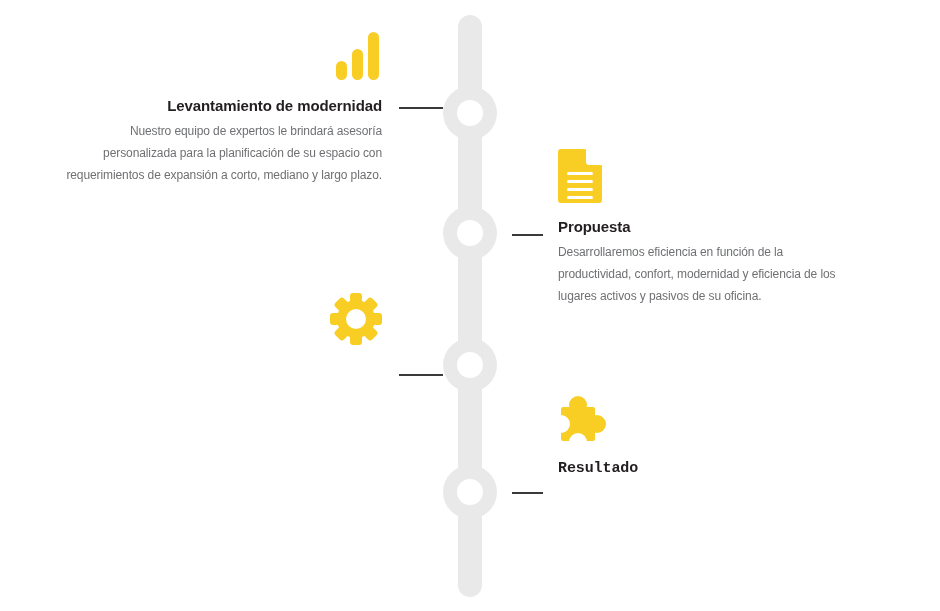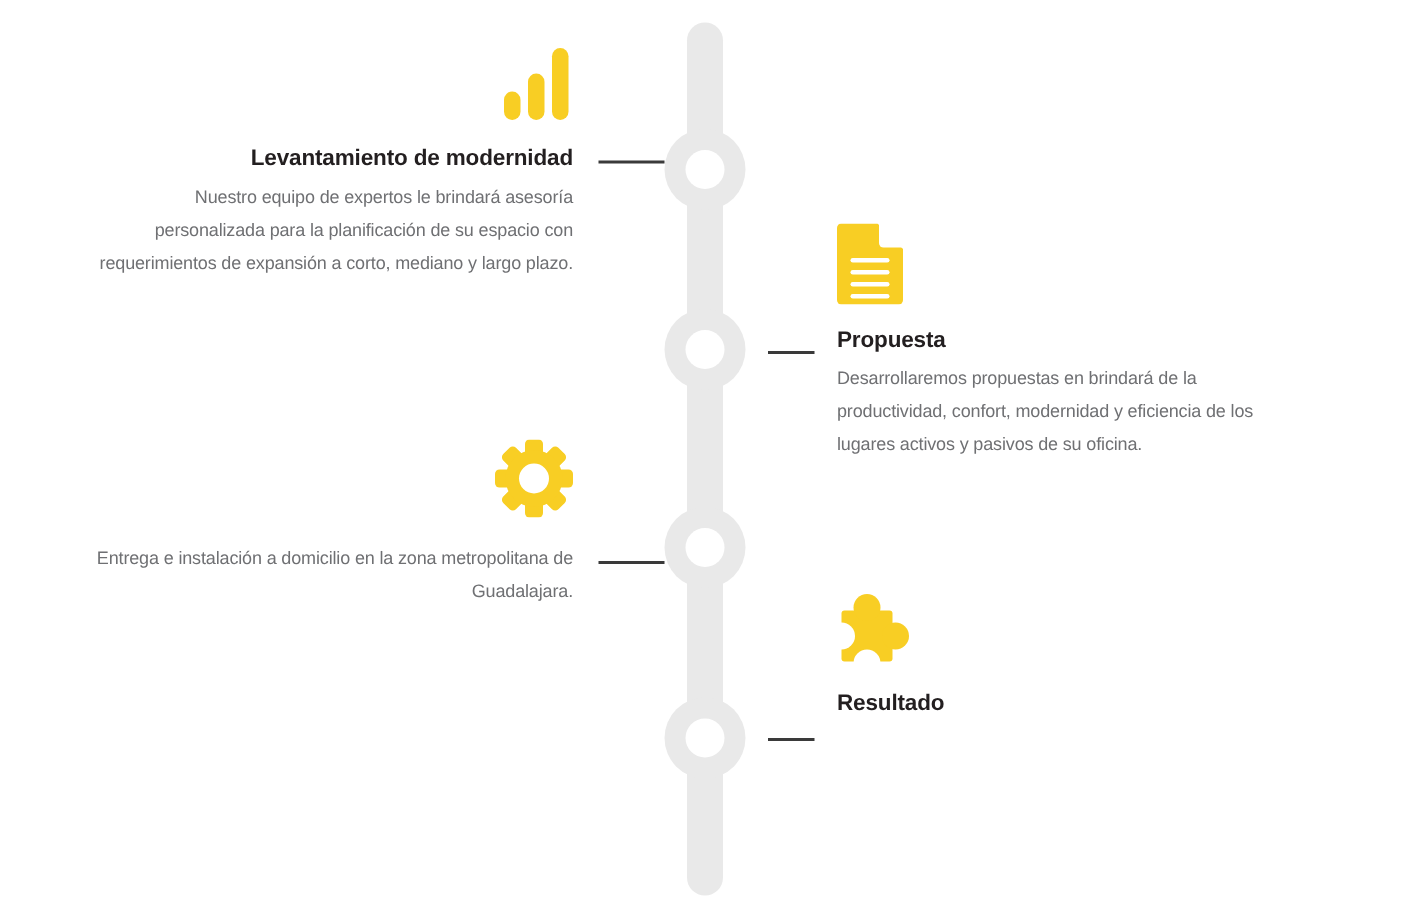--- a/index.html
+++ b/index.html
@@ -80,21 +80,21 @@
   }
   .step-right {
     left: 558px;
     text-align: left;
     width: 300px;
   }
 
   .step-1 { top: 22px; }
   .step-2 { top: 145px; }
   .step-3 { top: 287px; }
-  .step-4 { top: 387px; }
+  .step-4 { top: 387px; font-family: Liberation Mono, monospace; }
 
   .step-title {
     font-size: 15px;
     font-weight: bold;
     color: #231f20;
     letter-spacing: -0.1px;
     margin: 0;
     line-height: 20px;
   }
 
@@ -159,37 +159,36 @@
         <path d="M0 3 A3 3 0 0 1 3 0 L27 0 L44 17 L44 51 A3 3 0 0 1 41 54 L3 54 A3 3 0 0 1 0 51 Z" fill="#F8CE24"></path>
         <path d="M28 0 L44 16 L31 16 A3 3 0 0 1 28 13 Z" fill="#ffffff"></path>
         <path d="M28 1 L43 16 L31 16 A3 3 0 0 1 28 13 Z" fill="#F8CE24" opacity="0"></path>
         <rect x="9" y="23" width="26" height="3" rx="1.5" fill="#ffffff"></rect>
         <rect x="9" y="31" width="26" height="3" rx="1.5" fill="#ffffff"></rect>
         <rect x="9" y="39" width="26" height="3" rx="1.5" fill="#ffffff"></rect>
         <rect x="9" y="47" width="26" height="3" rx="1.5" fill="#ffffff"></rect>
       </svg>
     </div>
     <p class="step-title">Propuesta</p>
-    <p class="step-body">Desarrollaremos propuestas en brindará de la productividad, confort, modernidad y eficiencia de los lugares activos y pasivos de su oficina.</p>
+    <p class="step-body">Desarrollaremos eficiencia en función de la productividad, confort, modernidad y eficiencia de los lugares activos y pasivos de su oficina.</p>
   </div>
 
   <div class="step step-left step-3">
     <div class="icon-wrap">
       <svg width="52" height="52" viewBox="0 0 52 52" aria-hidden="true">
         <g fill="#F8CE24">
           <rect x="20" y="0" width="12" height="52" rx="3"></rect>
           <rect x="0" y="20" width="52" height="12" rx="3"></rect>
           <rect x="20" y="0" width="12" height="52" rx="3" transform="rotate(45 26 26)"></rect>
           <rect x="0" y="20" width="52" height="12" rx="3" transform="rotate(45 26 26)"></rect>
           <circle cx="26" cy="26" r="19"></circle>
         </g>
         <circle cx="26" cy="26" r="10" fill="#ffffff"></circle>
       </svg>
     </div>
-    <p class="step-body">Entrega e instalación a domicilio en la zona metropolitana de Guadalajara.</p>
   </div>
 
   <div class="step step-right step-4">
     <div class="icon-wrap">
       <svg width="50" height="50" viewBox="0 0 50 50" aria-hidden="true">
         <g fill="#F8CE24">
           <rect x="3" y="12" width="34" height="34" rx="2"></rect>
           <circle cx="20" cy="10" r="9"></circle>
           <circle cx="39" cy="29" r="9"></circle>
         </g>

